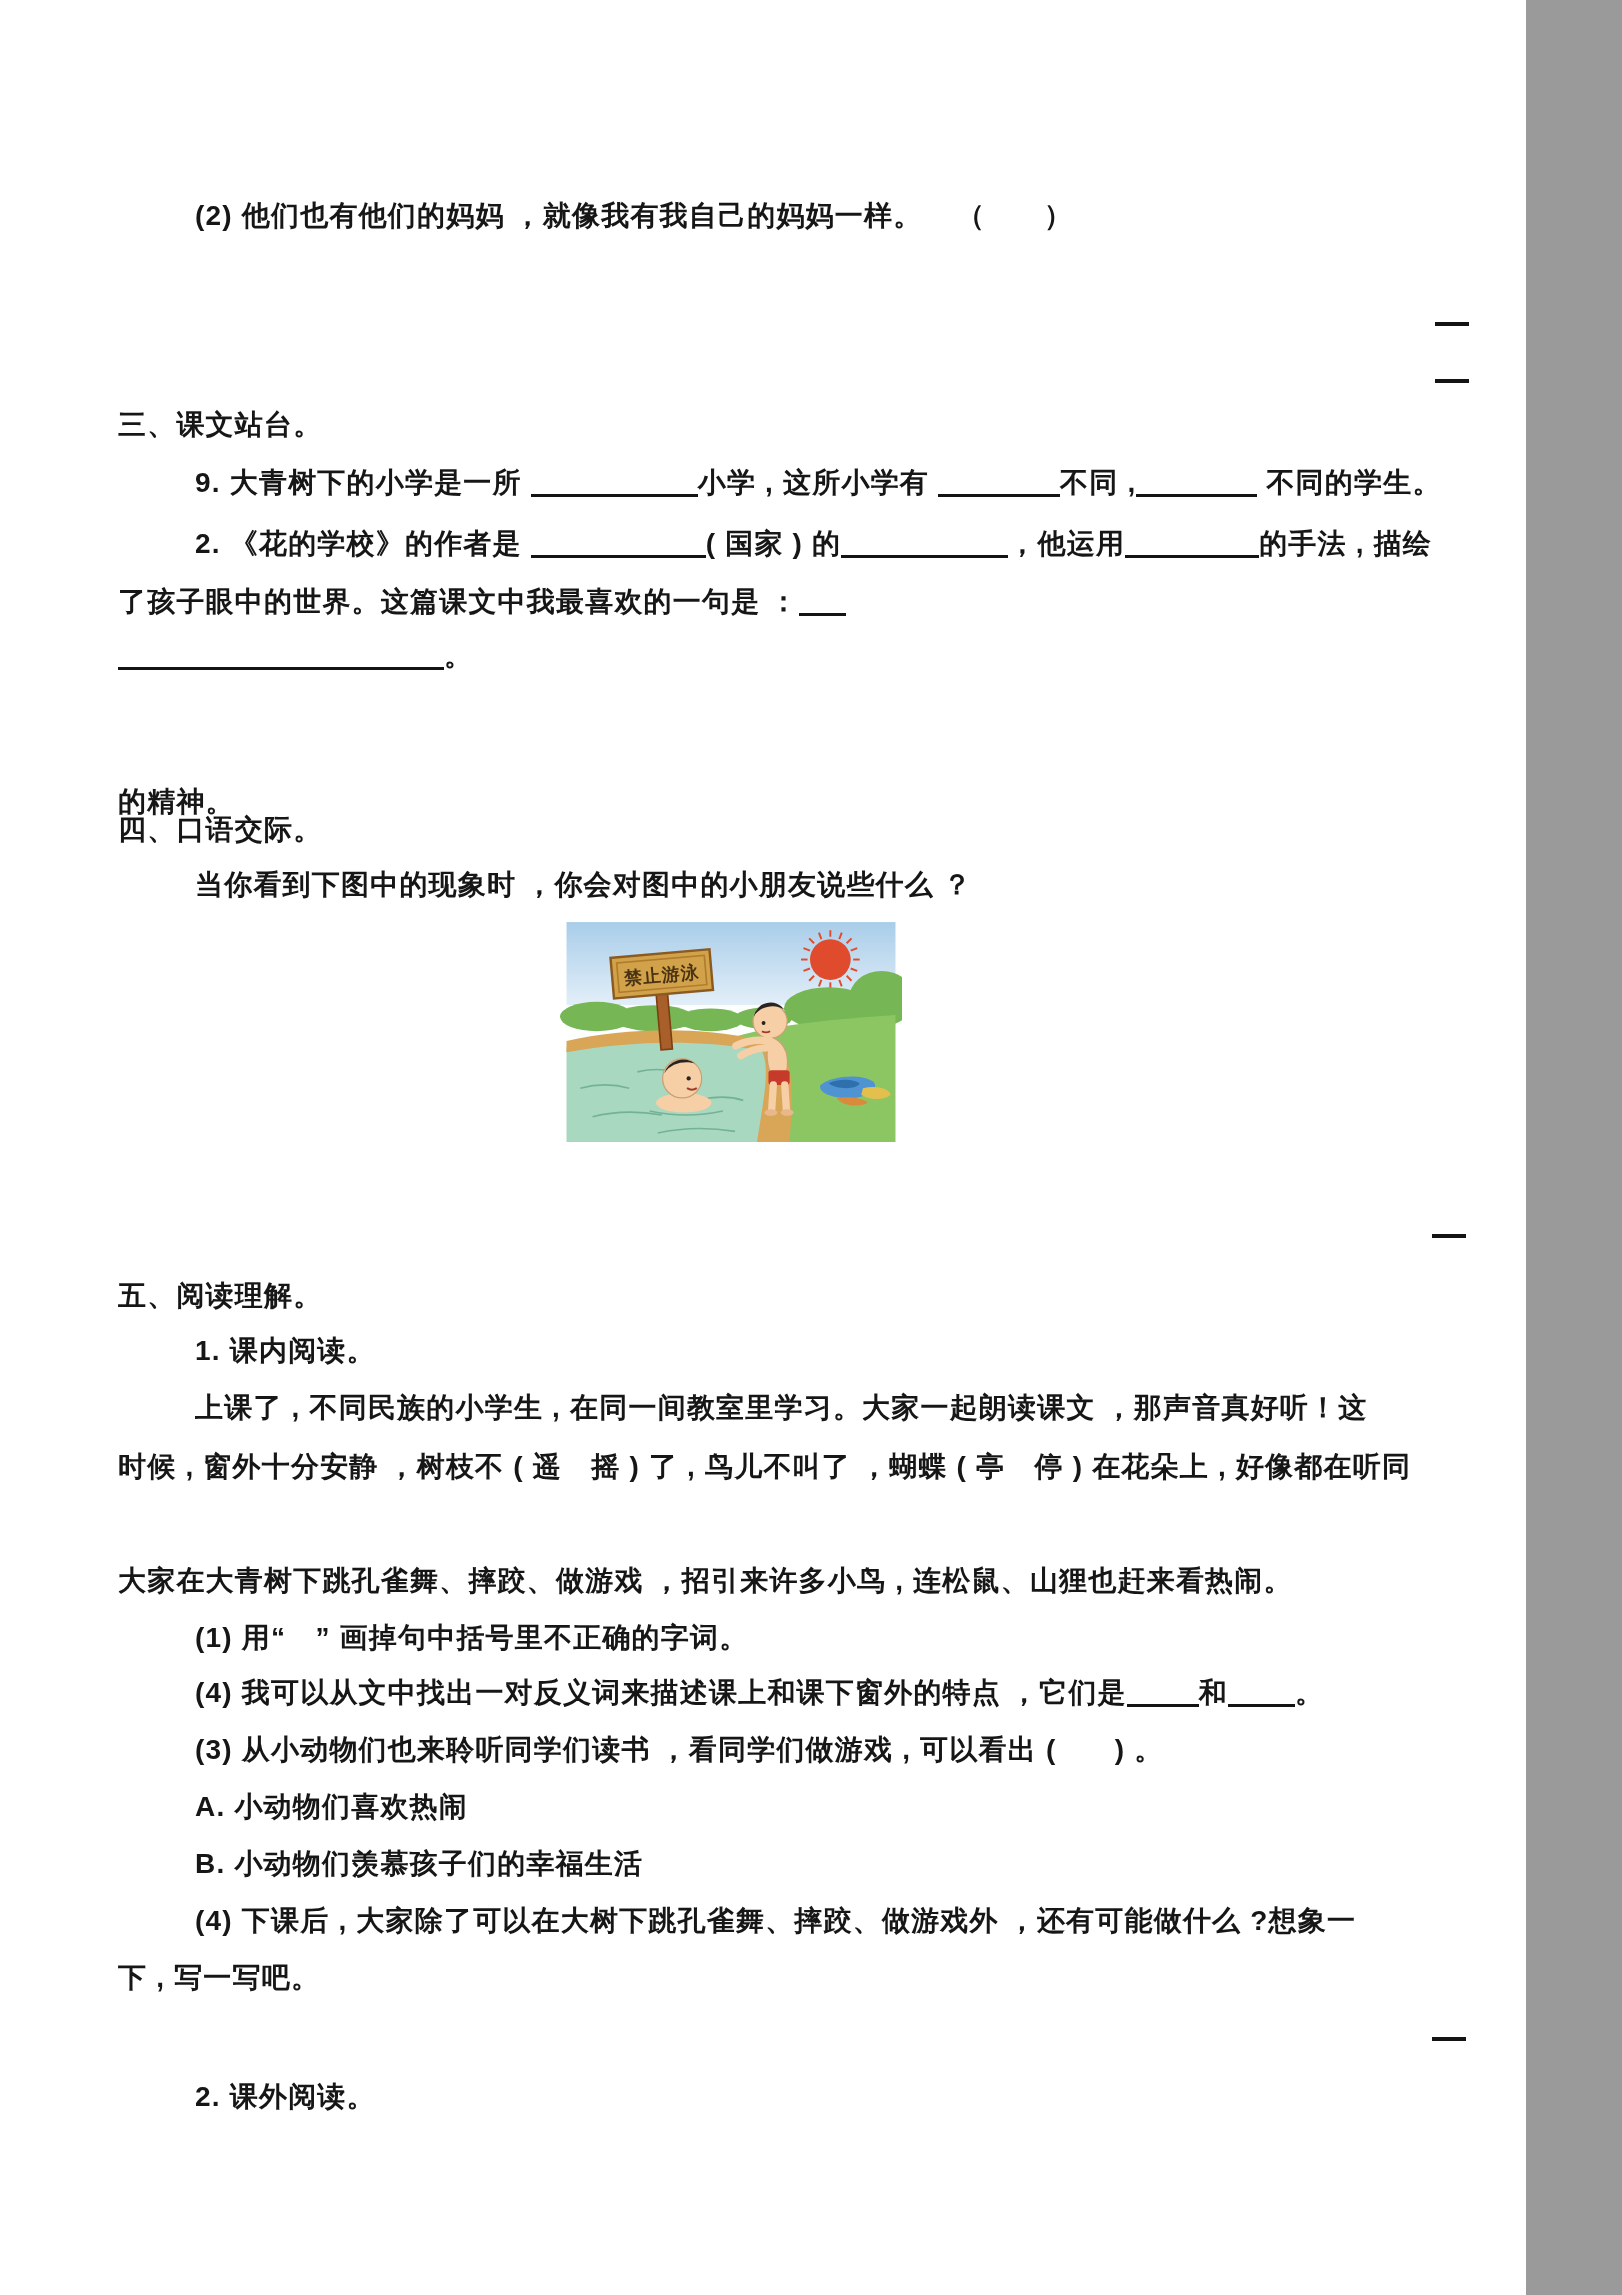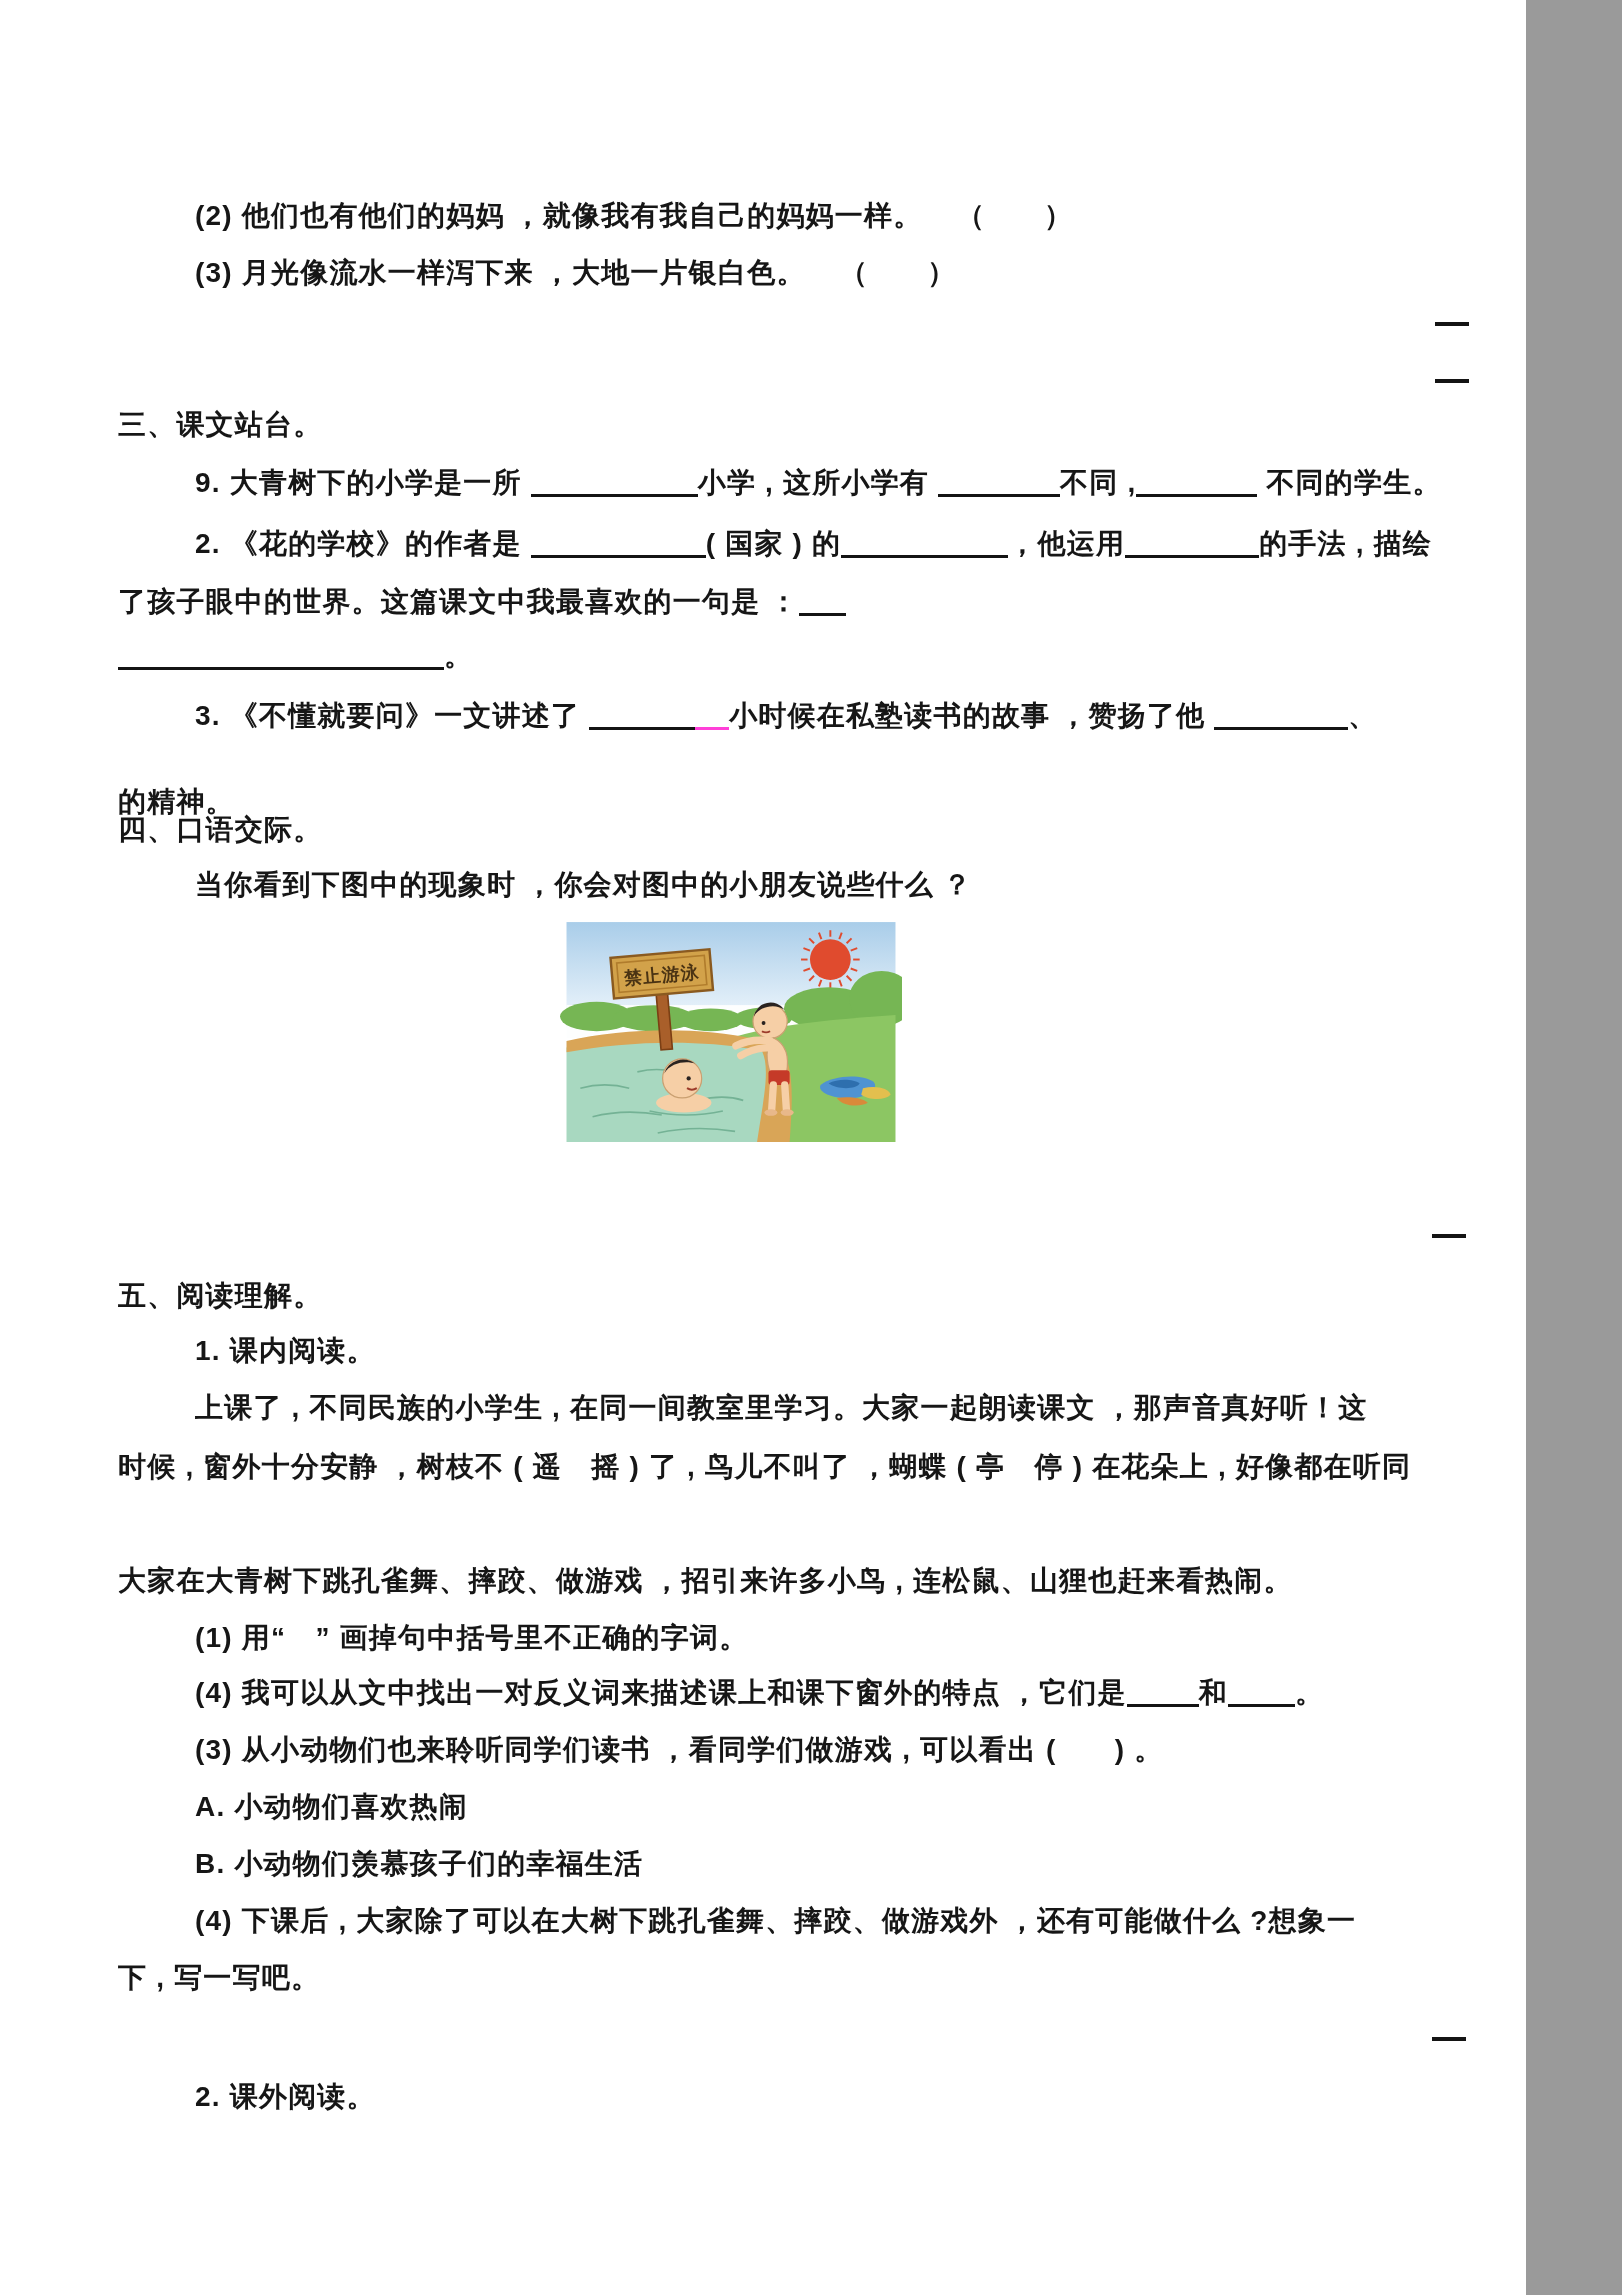--- a/index.html
+++ b/index.html
@@ -39,24 +39,20 @@
 </style>
 </head>
 <body>
 
 <div id="page">
 
   <div class="ln indent" style="top:197px">
     <span>(2)</span>
     <span>他们也有他们的妈妈 ，就像我有我自己的妈妈一样。</span><span class="paren-gap">（　　）</span>
   </div>
-  <div class="ln indent" style="top:254px">
-    <span>(3)</span>
-    <span>月光像流水一样泻下来 ，大地一片银白色。</span><span class="paren-gap">（　　）</span>
-  </div>
 
   <div class="dash" style="left:1435px;top:322px"></div>
   <div class="dash" style="left:1435px;top:379px"></div>
 
   <div class="ln margin" style="top:406px">三、课文站台。</div>
 
   <div class="ln indent" style="top:464px">
     <span>9. 大青树下的小学是一所</span>
     <span class="bl" style="width:167px"></span><span>小学 , 这所小学有</span>
     <span class="bl" style="width:122px"></span><span>不同 ,</span><span class="bl" style="width:121px"></span>
@@ -68,25 +64,20 @@
     <span class="bl" style="width:175px"></span><span>( 国家 ) 的</span><span class="bl" style="width:167px"></span><span>，他运用</span><span class="bl" style="width:134px"></span><span>的手法 , 描绘</span>
   </div>
   <div class="ln margin" style="top:583px">
     <span>了孩子眼中的世界。这篇课文中我最喜欢的一句是</span>
     <span>：</span><span class="bl" style="width:47px"></span>
   </div>
   <div class="ln margin" style="top:637px">
     <span class="bl" style="width:326px"></span><span>。</span>
   </div>
 
-  <div class="ln indent" style="top:697px">
-    <span>3. 《不懂就要问》一文讲述了</span>
-    <span class="bl bl-pink" style="width:140px"></span><span>小时候在私塾读书的故事 ，赞扬了他</span>
-    <span class="bl" style="width:134px"></span><span>、</span>
-  </div>
   <div class="ln margin" style="top:783px">的精神。</div>
 
   <div class="ln margin" style="top:811px">四、口语交际。</div>
   <div class="ln indent" style="top:866px">当你看到下图中的现象时 ，你会对图中的小朋友说些什么 ？</div>
 
   <svg id="illus" viewBox="0 0 420 282" style="font-size:34px">
     <defs>
       <linearGradient id="sky" x1="0" y1="0" x2="0" y2="1">
         <stop offset="0" stop-color="#a9cde9"></stop>
         <stop offset="1" stop-color="#f2f8fd"></stop>

